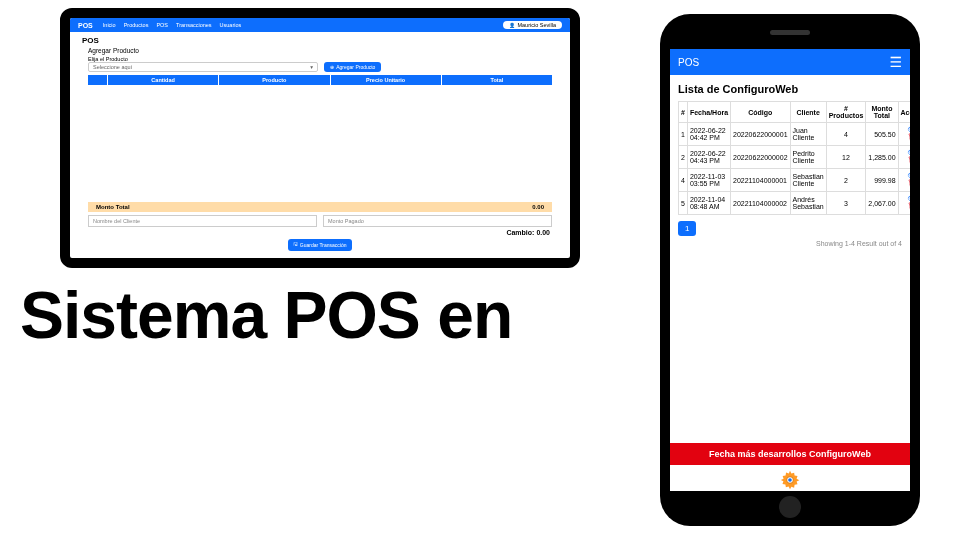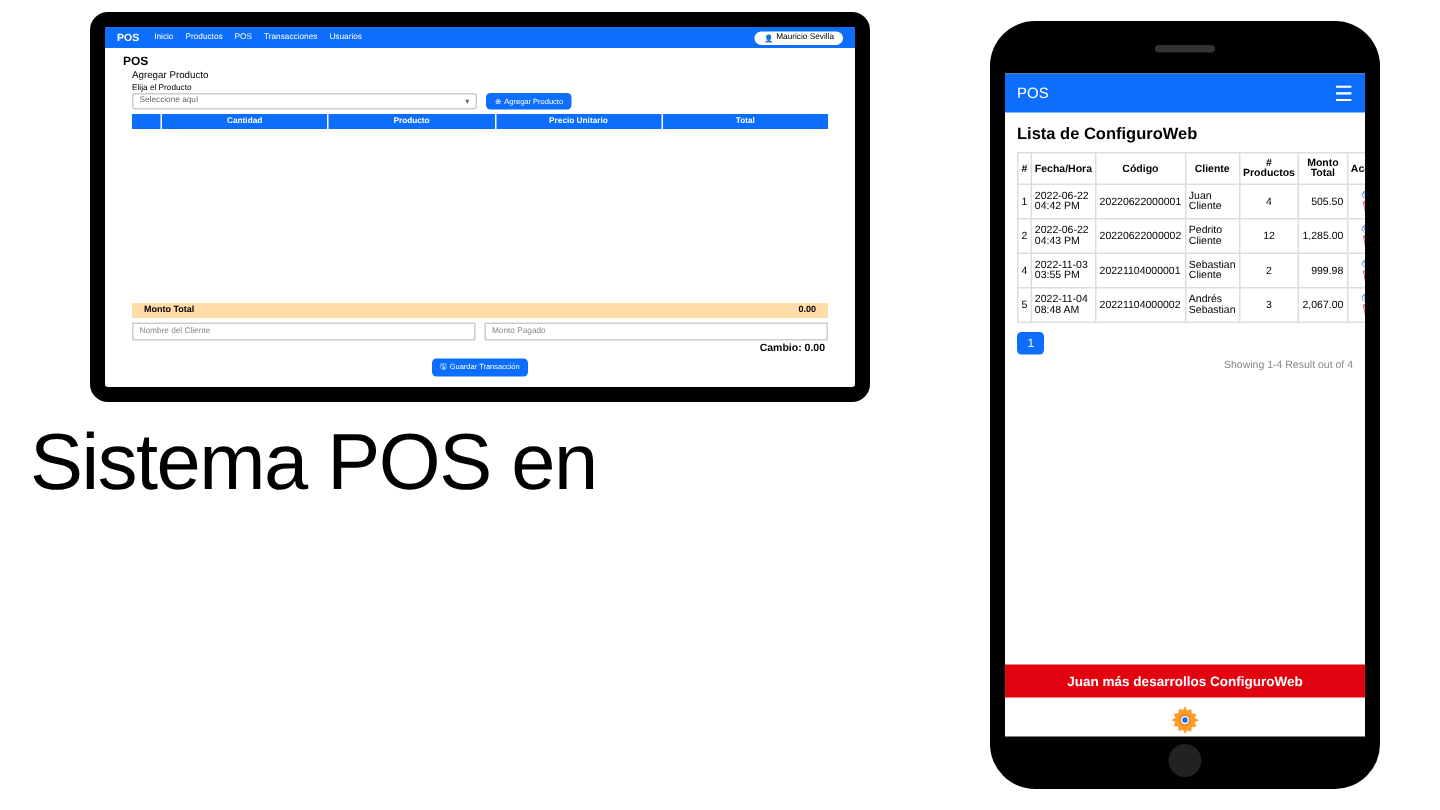--- a/index.html
+++ b/index.html
@@ -65,21 +65,21 @@
   .ph-action .del { color: #dc3545; }
   
   .ph-page { display:inline-block; background:#0d6efd; color:#fff; padding:3px 7px; border-radius:3px; font-size:8px; margin-top:6px; }
   .ph-show { text-align:right; color:#888; font-size:7px; margin-top:4px; }
   
   .ph-footer { background:#e20210; color:#fff; text-align:center; padding:6px; font-size:9px; font-weight:bold; }
   .gear { display:flex; justify-content:center; padding:4px 0 0; font-size:16px; }
   .gear-svg { width:22px; height:22px; }
   
   
-  .headline { position: absolute; top: 280px; left: 20px; font-size: 53px; font-weight: 400; line-height: 1.08; font-family: "Segoe UI", Arial, sans-serif; letter-spacing:-1px; }
+  .headline { position: absolute; top: 280px; left: 20px; font-size: 66px; font-weight: 700; line-height: 1.08; font-family: "Segoe UI", Arial, sans-serif; letter-spacing:-1px; }
 </style>
 </head>
 <body>
 
 <div class="laptop">
   <div class="laptop-bezel">
     <div class="laptop-screen">
       <div class="lap-topbar">
         <span class="brand">POS</span>
         <div class="nav">
@@ -205,21 +205,21 @@
                 <td class="ctr ph-action">
                   <div>👁</div>
                   <div class="del">🗑</div>
                 </td>
               </tr>
             </tbody>
         </table>
         <div class="ph-page">1</div>
         <div class="ph-show">Showing 1-4 Result out of 4</div>
       </div>
-      <div class="ph-footer">Juan más desarrollos ConfiguroWeb</div>
+      <div class="ph-footer">Fecha más desarrollos ConfiguroWeb</div>
       <div class="gear">
         <svg class="gear-svg" viewBox="0 0 24 24">
           <circle cx="12" cy="12" r="4" fill="#0d6efd"></circle>
           <path fill="#ff8a00" d="M12 2l1.5 3 3-1 .5 3.2 3.2.5-1 3 3 1.5-3 1.5 1 3-3.2.5-.5 3.2-3-1L12 22l-1.5-3-3 1-.5-3.2-3.2-.5 1-3L2 12l3-1.5-1-3 3.2-.5.5-3.2 3 1z" opacity=".85"></path>
           <circle cx="12" cy="12" r="3" fill="#fff"></circle>
           <circle cx="12" cy="12" r="2" fill="#0d6efd"></circle>
         </svg>
       </div>
     </div>
     <div class="phone-home"></div>

